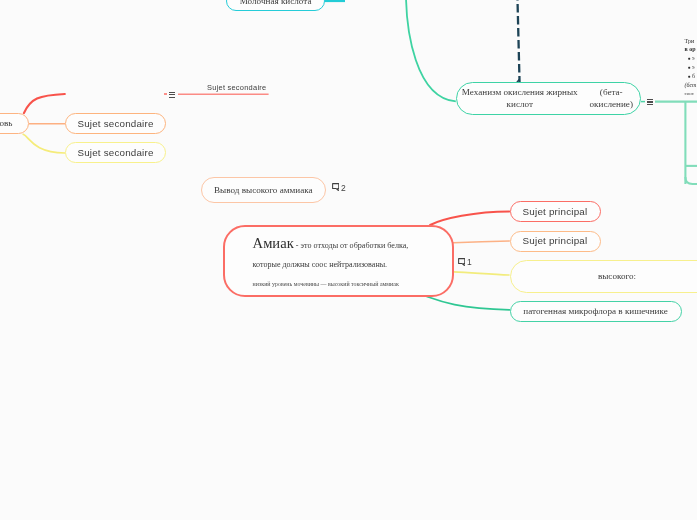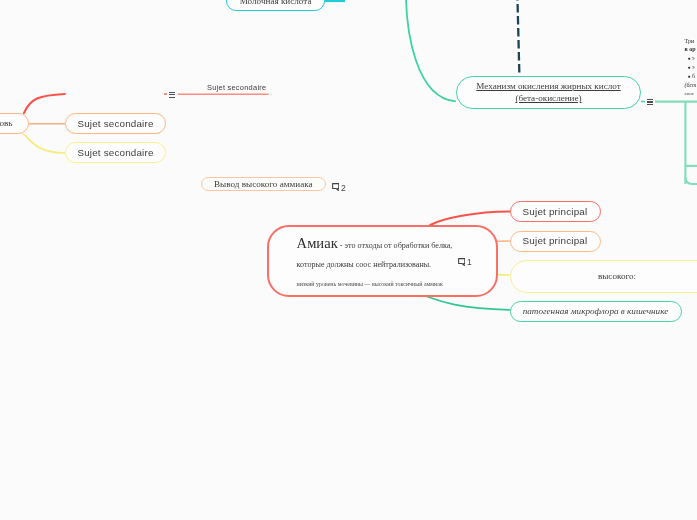--- a/index.html
+++ b/index.html
@@ -80,30 +80,30 @@
 
 
   <div class="node sans" style="left:65px;top:113px;width:101px;height:21px;border-color:#fdb47e;font-size:9.8px;">
     <span>Sujet secondaire</span>
   </div>
 
   <div class="node sans" style="left:65px;top:142px;width:101px;height:21px;border-color:#f8f18c;font-size:9.8px;">
     <span>Sujet secondaire</span>
   </div>
 
-  <div class="node" style="left:200.5px;top:177.3px;width:125.6px;height:14px;border-color:#fcc6a6;border-width:1.5px;font-size:9.15px;">
+  <div class="node" style="left:200.5px;top:177.3px;width:125.6px;height:26px;border-color:#fcc6a6;border-width:1.5px;font-size:9.15px;">
     <span>Вывод высокого аммиака</span>
   </div>
 
-  <div class="node" style="left:456px;top:76px;width:185px;height:32.5px;border-color:#3ed3a6;font-size:9.15px;flex-direction:column;line-height:12.6px;text-decoration:underline;">
+  <div class="node" style="left:456px;top:82px;width:185px;height:32.5px;border-color:#3ed3a6;font-size:9.15px;line-height:12.6px;">
     <span>Механизм окисления жирных кислот</span>
     <span>(бета-окисление)</span>
   </div>
 
-  <div class="node" style="left:222.6px;top:225.2px;width:231.5px;height:71.6px;border-color:#fb6d65;border-width:2.6px;border-radius:22px;margin-left:44px;">
+  <div class="node" style="left:222.6px;top:225.2px;width:231.5px;height:71.6px;border-color:#fb6d65;border-width:2.6px;border-radius:22px;">
     <div class="ammiak-body">
       <div class="ammiak-l1">
         <b>Амиак</b> <span>-</span> <span>это отходы от обработки белка,</span>
       </div>
       <div class="ammiak-l2">которые должны соос нейтрализованы.</div>
       <div class="ammiak-l3">низкий уровень мочевины — высокий токсичный аммиак</div>
     </div>
   </div>
 
   <div class="node sans" style="left:509.5px;top:201px;width:91px;height:21px;border-color:#fb6d65;font-size:9.85px;">
@@ -111,21 +111,21 @@
   </div>
 
   <div class="node sans" style="left:509.5px;top:230.5px;width:91px;height:21px;border-color:#fdbb88;font-size:9.85px;">
     <span>Sujet principal</span>
   </div>
 
   <div class="node" style="left:509.5px;top:259.5px;width:215px;height:33px;border-color:#f7f08e;font-size:9.15px;flex-direction:column;line-height:12.6px;">
     <span>высокого:</span>
   </div>
 
-  <div class="node" style="left:509.5px;top:301px;width:172px;height:20.5px;border-color:#44d2a6;font-size:9.15px;font-style:italic;">
+  <div class="node" style="left:509.5px;top:301px;width:172px;height:20.5px;border-color:#44d2a6;font-size:9.15px;">
     <span>патогенная микрофлора в кишечнике</span>
   </div>
 
   <div class="hamb" style="left:168.5px;top:91.5px;width:6.8px;height:6.6px;">
     <i style="top:0"></i>
     <i style="top:2.6px"></i>
     <i style="top:5.2px"></i>
   </div>
 
   <div class="hamb" style="left:647px;top:98.6px;width:6.4px;height:6.8px;">

